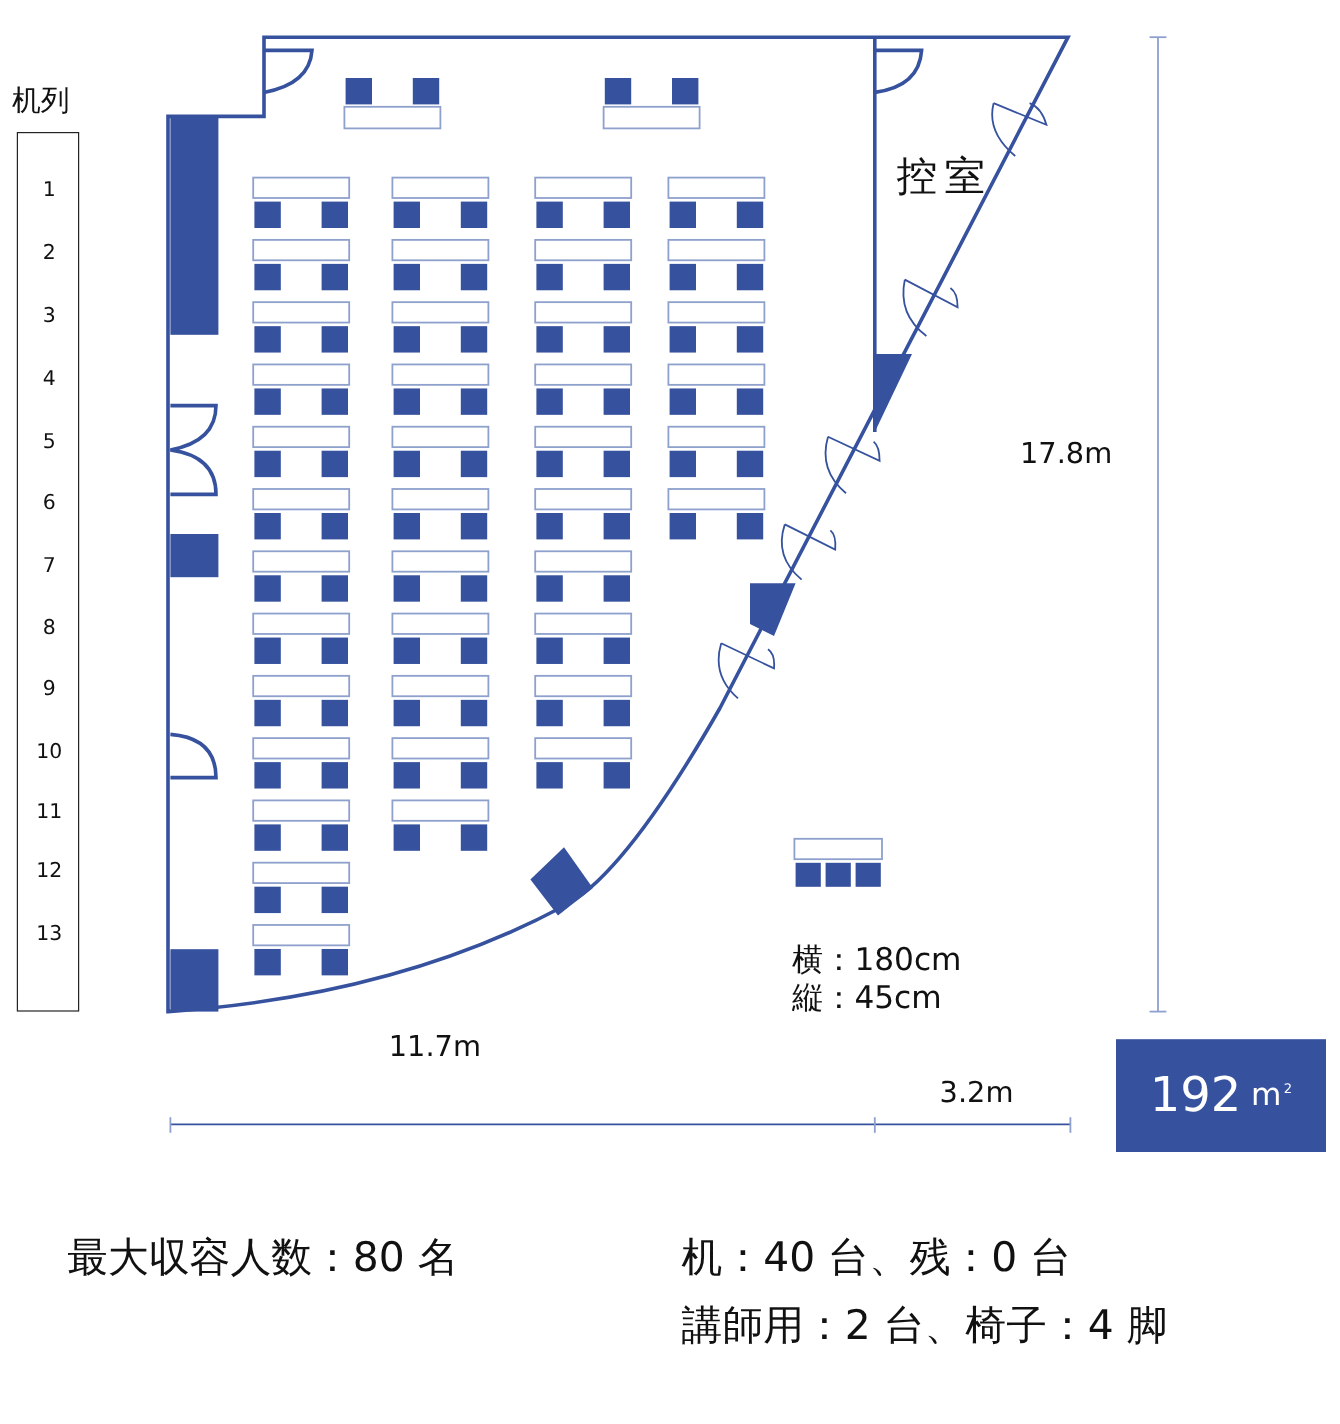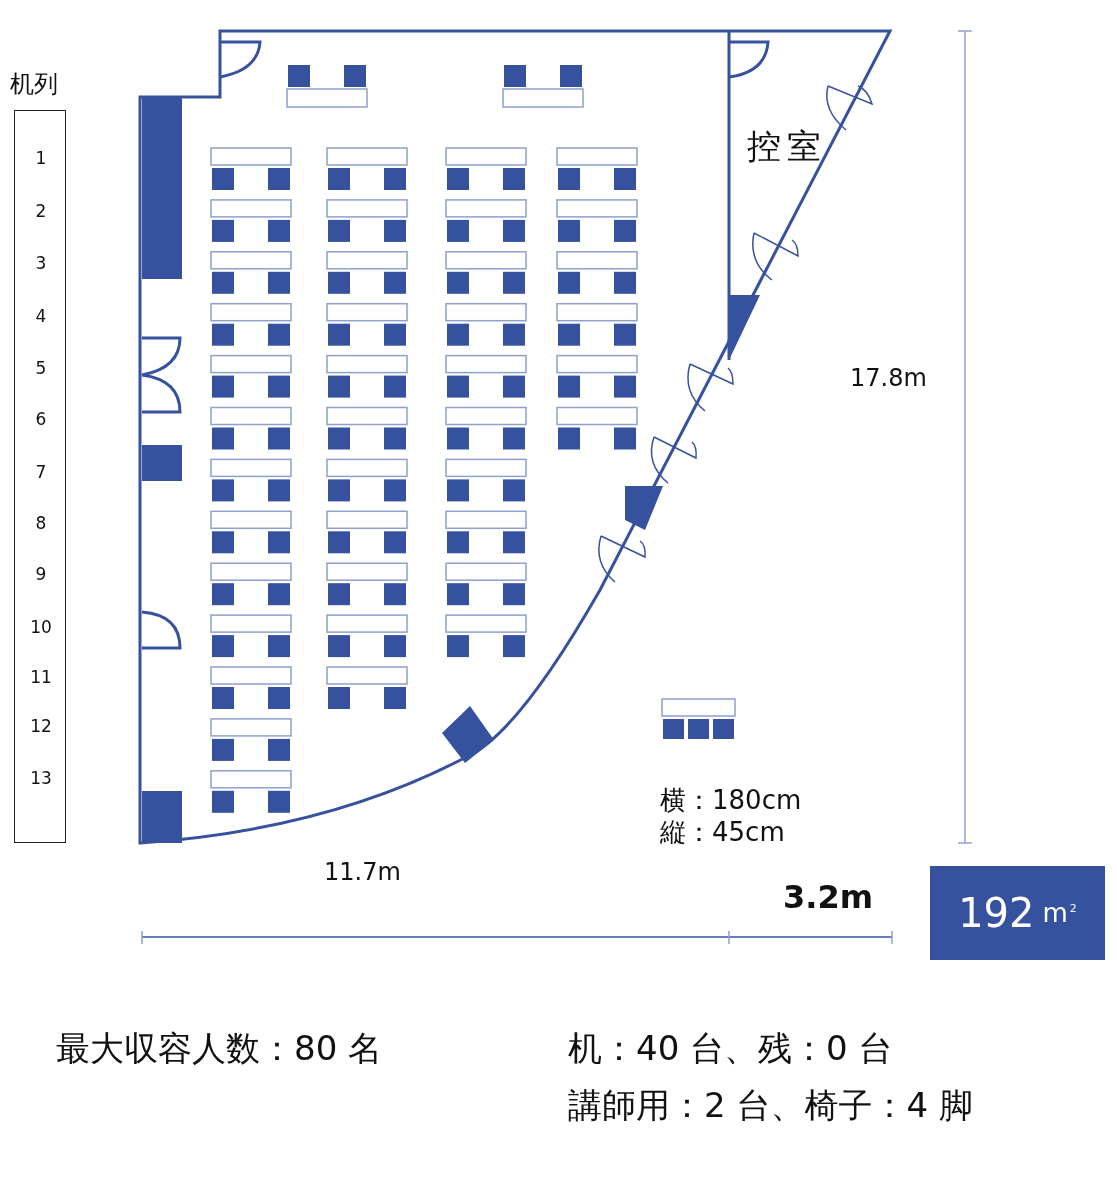--- a/index.html
+++ b/index.html
@@ -212,21 +212,21 @@
   <div class="row-num" style="top:453px">9</div>
   <div class="row-num" style="top:506px">10</div>
   <div class="row-num" style="top:556px">11</div>
   <div class="row-num" style="top:605px">12</div>
   <div class="row-num" style="top:657px">13</div>
 </div>
 
 <div class="lbl" style="left:747px; top:124px; font-size:34px; letter-spacing:6px;">控室</div>
 <div class="lbl" style="left:850px; top:364px; font-size:24px;">17.8m</div>
 <div class="lbl" style="left:324px; top:858px; font-size:24px;">11.7m</div>
-<div class="lbl" style="left:783px; top:878px; font-size:32px;font-weight:bold;">3.2m</div>
+<div class="lbl" style="left:783px; top:896px; font-size:24px;">3.2m</div>
 
 <div class="lbl" style="left:660px; top:756px; font-size:26px; line-height:32px;margin-top:28px;">
   <div>横：180cm</div>
   <div>縦：45cm</div>
 </div>
 
 <div class="area-box">
   <span>192</span>
   <span class="area-unit"><span>m</span><sup>2</sup></span>
 </div>

